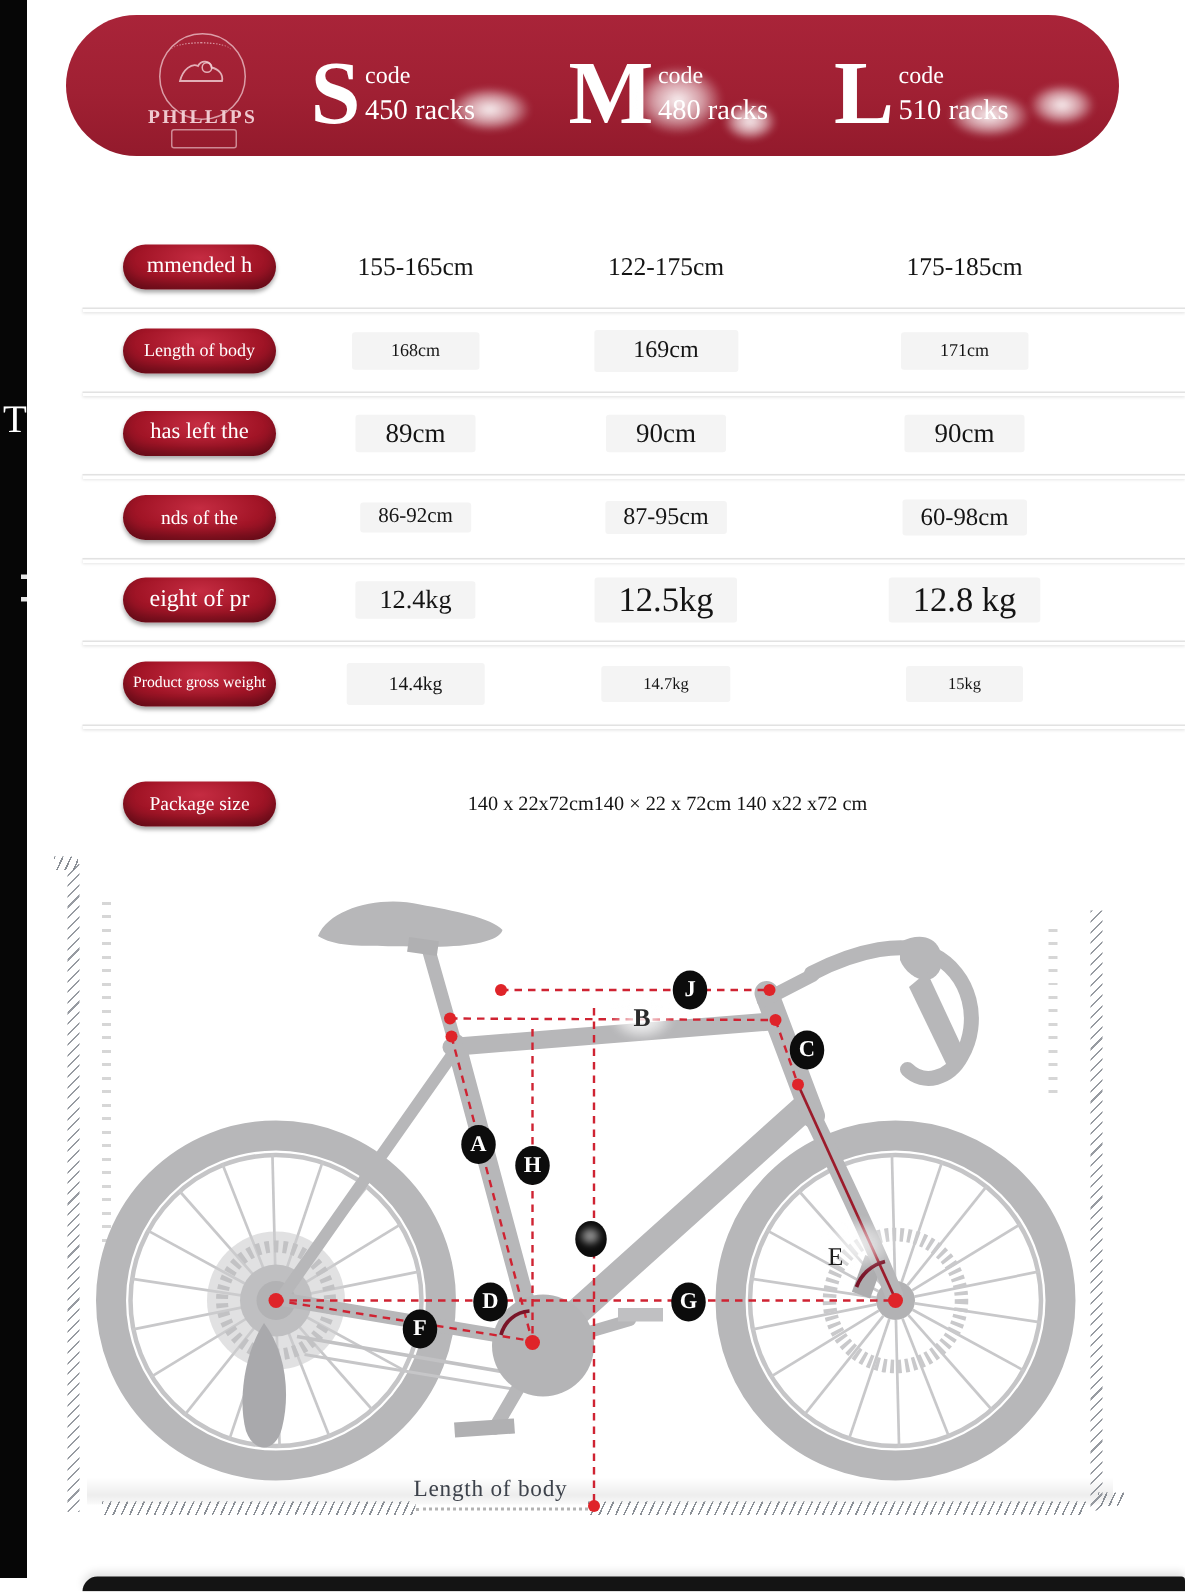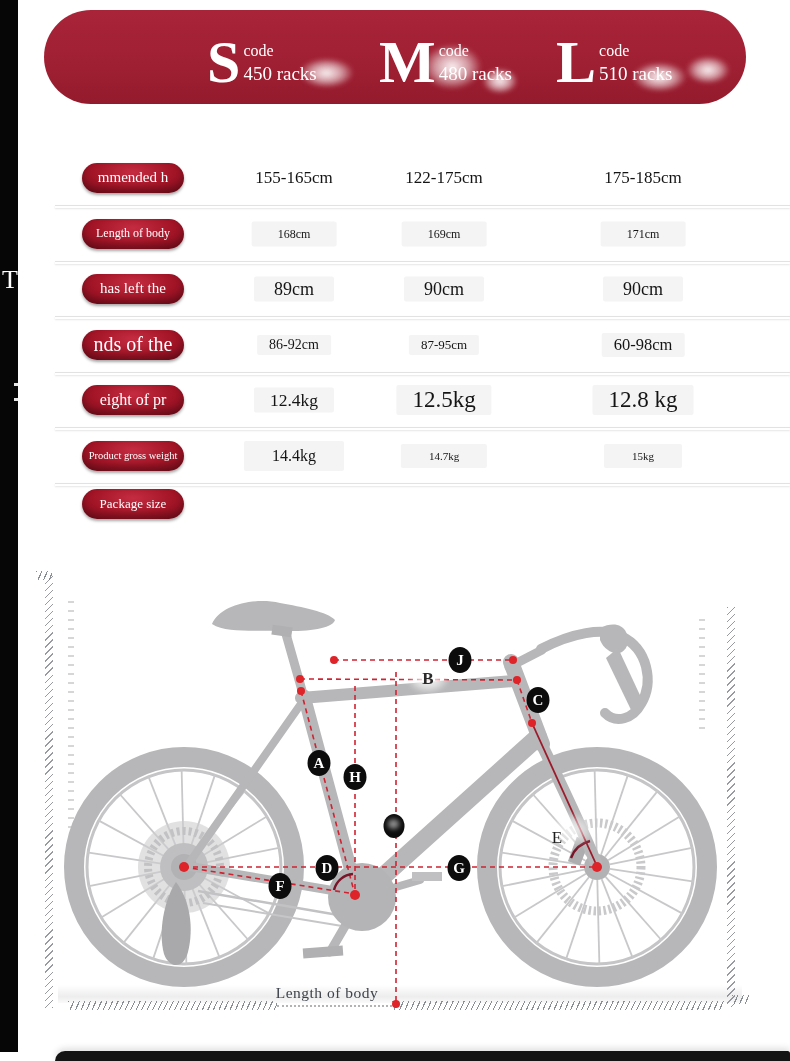--- a/index.html
+++ b/index.html
@@ -30,21 +30,21 @@
           filter:blur(2px);pointer-events:none;}
 
   
   .trow{position:absolute;left:0;width:790px;height:55px;}
   .pill{position:absolute;left:82px;top:50%;transform:translateY(-50%);width:102px;height:30px;
         border-radius:15px;display:flex;align-items:center;justify-content:center;color:#fff;
         background:radial-gradient(ellipse at 50% 30%,#c52c42 0%,#a31527 55%,#7d0d1d 100%);
         box-shadow:0 2px 3px rgba(0,0,0,.35), inset 0 -5px 7px rgba(0,0,0,.25);
         white-space:nowrap;overflow:hidden;}
   .cell{position:absolute;top:50%;transform:translate(-50%,-50%);color:#141414;white-space:nowrap;}
-  .c1{left:294px}.c2{left:444px}.c3{left:643px}.cspan{left:445px}
+  .c1{left:277px}.c2{left:444px}.c3{left:643px}.cspan{left:445px}
   .boxed{background:#f4f4f4;border-radius:2px;}
   .sep{position:absolute;left:55px;width:735px;height:2px;border-top:1px solid #e2e2e2;
        box-shadow:0 1px 2px rgba(0,0,0,.10);}
 
   
   .hatch-v{position:absolute;width:8px;
        background:repeating-linear-gradient(135deg,rgba(125,130,138,.8) 0 1px,transparent 1px 5px);}
   .hatch-h{position:absolute;height:9px;
        background:repeating-linear-gradient(115deg,rgba(118,124,132,.85) 0 1px,transparent 1px 5px);}
   .dotline{position:absolute;height:0;border-top:2px dotted #b3b3b3;}
@@ -66,20 +66,30 @@
   .frag-dot{position:absolute;width:4px;height:3px;background:#fff;opacity:.9;}
   .bottom-bar{position:absolute;left:55px;top:1051px;width:735px;height:10px;background:#141414;
        border-radius:12px 3px 0 0;box-shadow:0 -3px 6px rgba(0,0,0,.12);z-index:20;}
 </style>
 </head>
 <body>
 
 <div id="page">
 
   <div class="banner">
+    <div class="logo">
+      <div class="logo-circle"></div>
+      <div class="logo-arc"></div>
+      <svg class="logo-lion" viewBox="0 0 40 24">
+        <path d="M6 18 C8 10 14 6 18 8 C20 4 26 4 27 9 C32 10 35 14 34 18 Z" fill="none" stroke="rgba(243,211,216,.8)" stroke-width="1.2"></path>
+        <circle cx="24" cy="9" r="3.2" fill="none" stroke="rgba(243,211,216,.8)" stroke-width="1"></circle>
+      </svg>
+      <div class="logo-name">PHILLIPS</div>
+      <div class="logo-base"></div>
+    </div>
 
     <div class="size-block" style="left:163px">
       <span class="size-letter">S</span>
       <span class="size-sub">
         <span class="size-code">code</span>
         <span class="size-racks">450 racks</span>
       </span>
     </div>
     <div class="size-block" style="left:335px">
       <span class="size-letter">M</span>
@@ -109,59 +119,60 @@
       <div class="pill" style="font-size:15px">mmended h</div>
       <div class="cell c1" style="font-size:17px">155-165cm</div>
       <div class="cell c2" style="font-size:17px">122-175cm</div>
       <div class="cell c3" style="font-size:17px">175-185cm</div>
     </div>
     <div class="sep" style="top:205px"></div>
 
     <div class="trow" style="top:206px">
       <div class="pill" style="font-size:12px">Length of body</div>
       <div class="cell c1 boxed" style="font-size:12px;padding:5px 26px">168cm</div>
-      <div class="cell c2 boxed" style="font-size:12px;padding:5px 26px">169cm</div>
+      <div class="cell c2 boxed" style="font-size:16px;padding:5px 26px">169cm</div>
       <div class="cell c3 boxed" style="font-size:12px;padding:5px 26px">171cm</div>
     </div>
     <div class="sep" style="top:261px"></div>
 
     <div class="trow" style="top:261px">
       <div class="pill" style="font-size:15px">has left the</div>
       <div class="cell c1 boxed" style="font-size:18px;padding:2px 20px">89cm</div>
       <div class="cell c2 boxed" style="font-size:18px;padding:2px 20px">90cm</div>
       <div class="cell c3 boxed" style="font-size:18px;padding:2px 20px">90cm</div>
     </div>
     <div class="sep" style="top:316px"></div>
 
     <div class="trow" style="top:317px">
-      <div class="pill" style="font-size:20px">nds of the</div>
+      <div class="pill" style="font-size:13px">nds of the</div>
       <div class="cell c1 boxed" style="font-size:14px;padding:2px 12px">86-92cm</div>
-      <div class="cell c2 boxed" style="font-size:13px;padding:2px 12px">87-95cm</div>
+      <div class="cell c2 boxed" style="font-size:16px;padding:2px 12px">87-95cm</div>
       <div class="cell c3 boxed" style="font-size:16.5px;padding:2px 12px">60-98cm</div>
     </div>
     <div class="sep" style="top:372px"></div>
 
     <div class="trow" style="top:372px">
       <div class="pill" style="font-size:16px">eight of pr</div>
       <div class="cell c1 boxed" style="font-size:17.5px;padding:2px 16px">12.4kg</div>
       <div class="cell c2 boxed" style="font-size:23px;padding:2px 16px">12.5kg</div>
       <div class="cell c3 boxed" style="font-size:23px;padding:2px 16px">12.8 kg</div>
     </div>
     <div class="sep" style="top:427px"></div>
 
     <div class="trow" style="top:428px">
       <div class="pill" style="font-size:10.5px">Product gross weight</div>
-      <div class="cell c1 boxed" style="font-size:16px;padding:6px 28px">14.4kg</div>
+      <div class="cell c1 boxed" style="font-size:13px;padding:6px 28px">14.4kg</div>
       <div class="cell c2 boxed" style="font-size:11px;padding:6px 28px">14.7kg</div>
       <div class="cell c3 boxed" style="font-size:11px;padding:6px 28px">15kg</div>
     </div>
     <div class="sep" style="top:483px"></div>
 
-    <div class="trow" style="top:476px">
+    <div class="trow" style="top:508px">
       <div class="pill" style="font-size:13px">Package size</div>
+      <div class="cell cspan" style="font-size:13.5px">140 x 22x72cm140 × 22 x 72cm 140 x22 x72 cm</div>
     </div>
   </div>
 
   <div class="ground-shadow"></div>
 
   <div class="hatch-v" style="left:45px;top:576px;height:432px"></div>
   <div class="hatch-v" style="left:727px;top:607px;height:400px"></div>
   <div class="hatch-h" style="left:68px;top:1001px;width:209px"></div>
   <div class="hatch-h" style="left:392px;top:1001px;width:332px"></div>
   <div class="dotline" style="left:277px;top:1005px;width:115px"></div>

